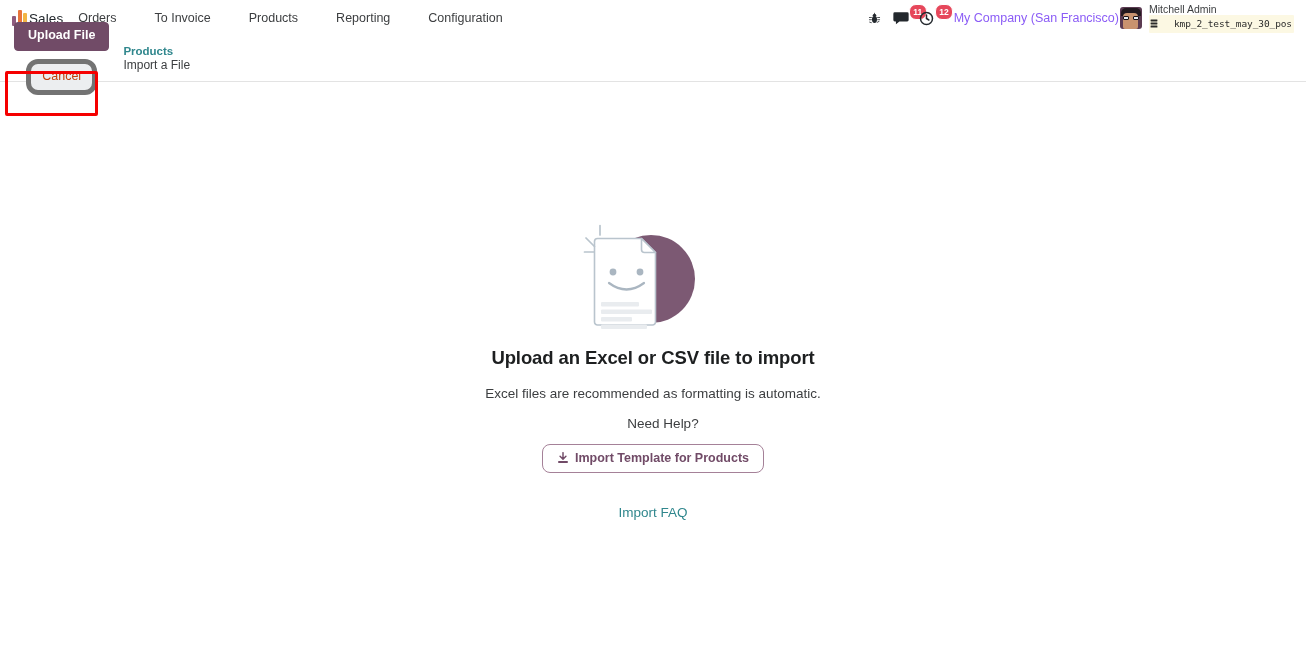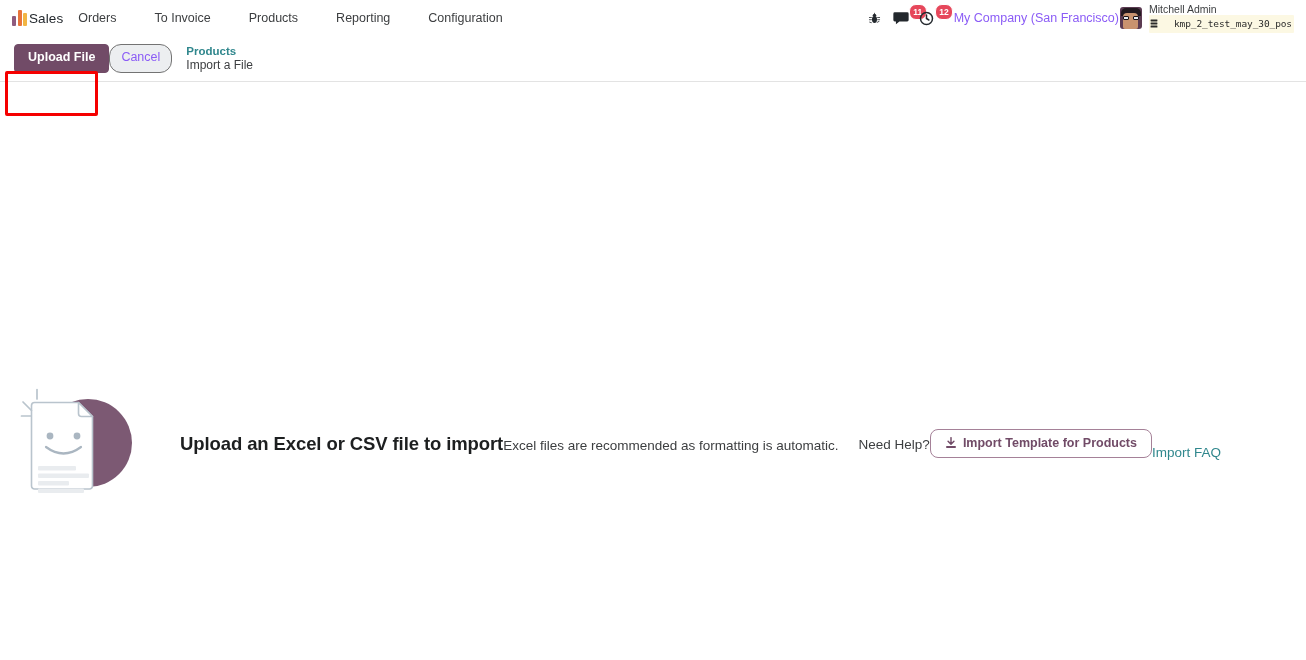--- a/index.html
+++ b/index.html
@@ -141,37 +141,37 @@
   
   .control-panel {
     position: relative;
     height: 46px;
     background: #ffffff;
     border-bottom: 1px solid #e3e3e3;
     display: flex;
     align-items: center;
     padding-left: 14px;
   }
-  .btn-group { display: flex; align-items: center; gap: 0; }
+  .btn-group { display: flex; align-items: center; gap: 8px; flex-direction: column; }
   .btn-upload {
     background: #714b67;
     color: #ffffff;
     border: 1px solid #714b67;
     border-radius: 4px;
     font-size: 12.5px;
     font-weight: bold;
     padding: 5px 13px 6px;
     cursor: pointer;
     font-family: "Liberation Sans", sans-serif;
     line-height: 1.25;
   }
   .btn-cancel {
     background: #eceef0;
-    color: #8b5cf6;
-    border: 1px solid #737373;
+    color: #c2410c;
+    border: 5px solid #737373;
     border-radius: 12px;
     font-size: 12.5px;
     padding: 5px 11px 6px;
     cursor: pointer;
     font-family: "Liberation Sans", sans-serif;
     line-height: 1.25;
   }
   .breadcrumb {
     margin-left: 14px;
     display: flex;
@@ -195,21 +195,21 @@
     border-radius: 2px;
     pointer-events: none;
     z-index: 30;
   }
 
   
   .content {
     height: 578px;
     background: #ffffff;
     display: flex;
-    flex-direction: row;
+    flex-direction: column;
     align-items: center;
     padding-top: 131px;
   }
   .illus { position: relative; width: 180px; height: 120px; }
   .illus svg { display: block; }
 
   .headline {
     margin-top: 14px;
     font-size: 18.5px;
     font-weight: bold;

